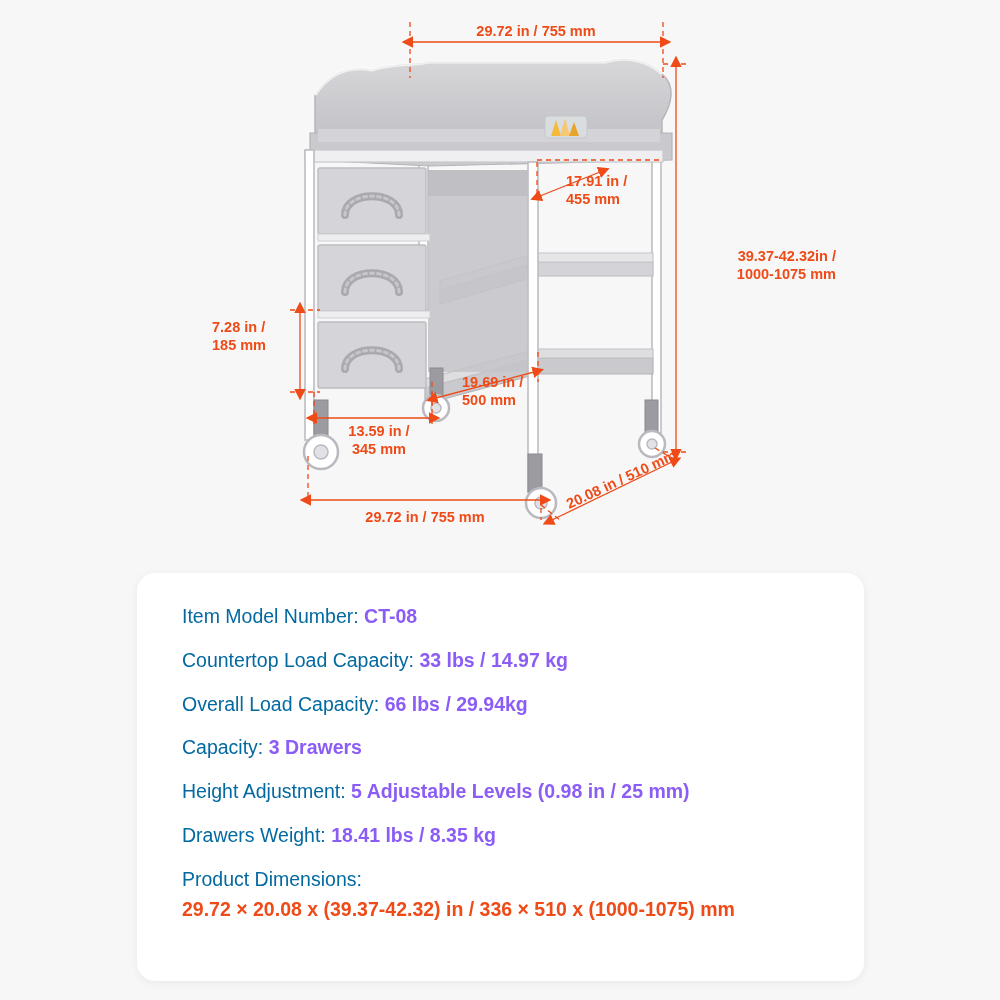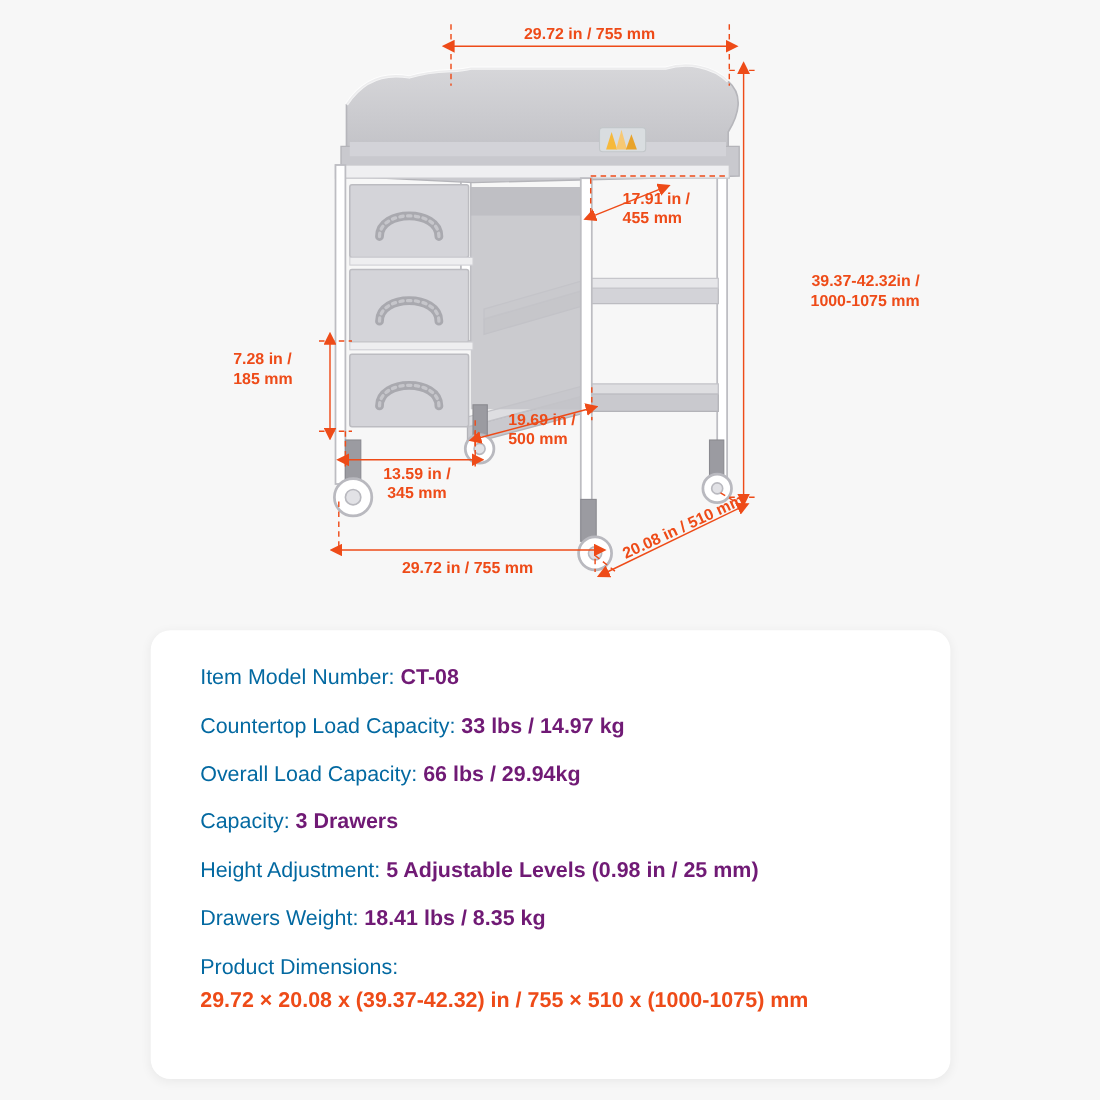--- a/index.html
+++ b/index.html
@@ -56,21 +56,21 @@
     right: 24px;
   }
   .spec-row {
     font-size: 19.5px;
     line-height: 1.35;
     margin-bottom: 17.5px;
     color: #2b2b2b;
     white-space: nowrap;
   }
   .spec-row .k { color: #0369a1; }
-  .spec-row .v { color: #701a75; font-weight: bold; text-align: right; }
+  .spec-row .v { color: #8b5cf6; font-weight: bold; text-align: right; }
   .spec-dims-value {
     font-size: 19.5px;
     color: #ee4b18;
     font-weight: bold;
     margin-top: 2px;
     white-space: nowrap;
   }
 </style>
 </head>
 <body>
@@ -252,17 +252,17 @@
         <span class="k">Height Adjustment: </span><span class="v">5 Adjustable Levels (0.98 in / 25 mm)</span>
       </div>
 
       <div class="spec-row">
         <span class="k">Drawers Weight: </span><span class="v">18.41 lbs / 8.35 kg</span>
       </div>
 
       <div class="spec-row" style="margin-bottom:6px;">
         <span class="k">Product Dimensions:</span>
       </div>
-      <div class="spec-dims-value">29.72 × 20.08 x (39.37-42.32) in / 755 × 510 x (1000-1075) mm</div>
+      <div class="spec-dims-value">29.72 × 20.08 x (39.37-42.32) in / 336 × 510 x (1000-1075) mm</div>
     </div>
   </div>
 
 </div>
 
 </body></html>

